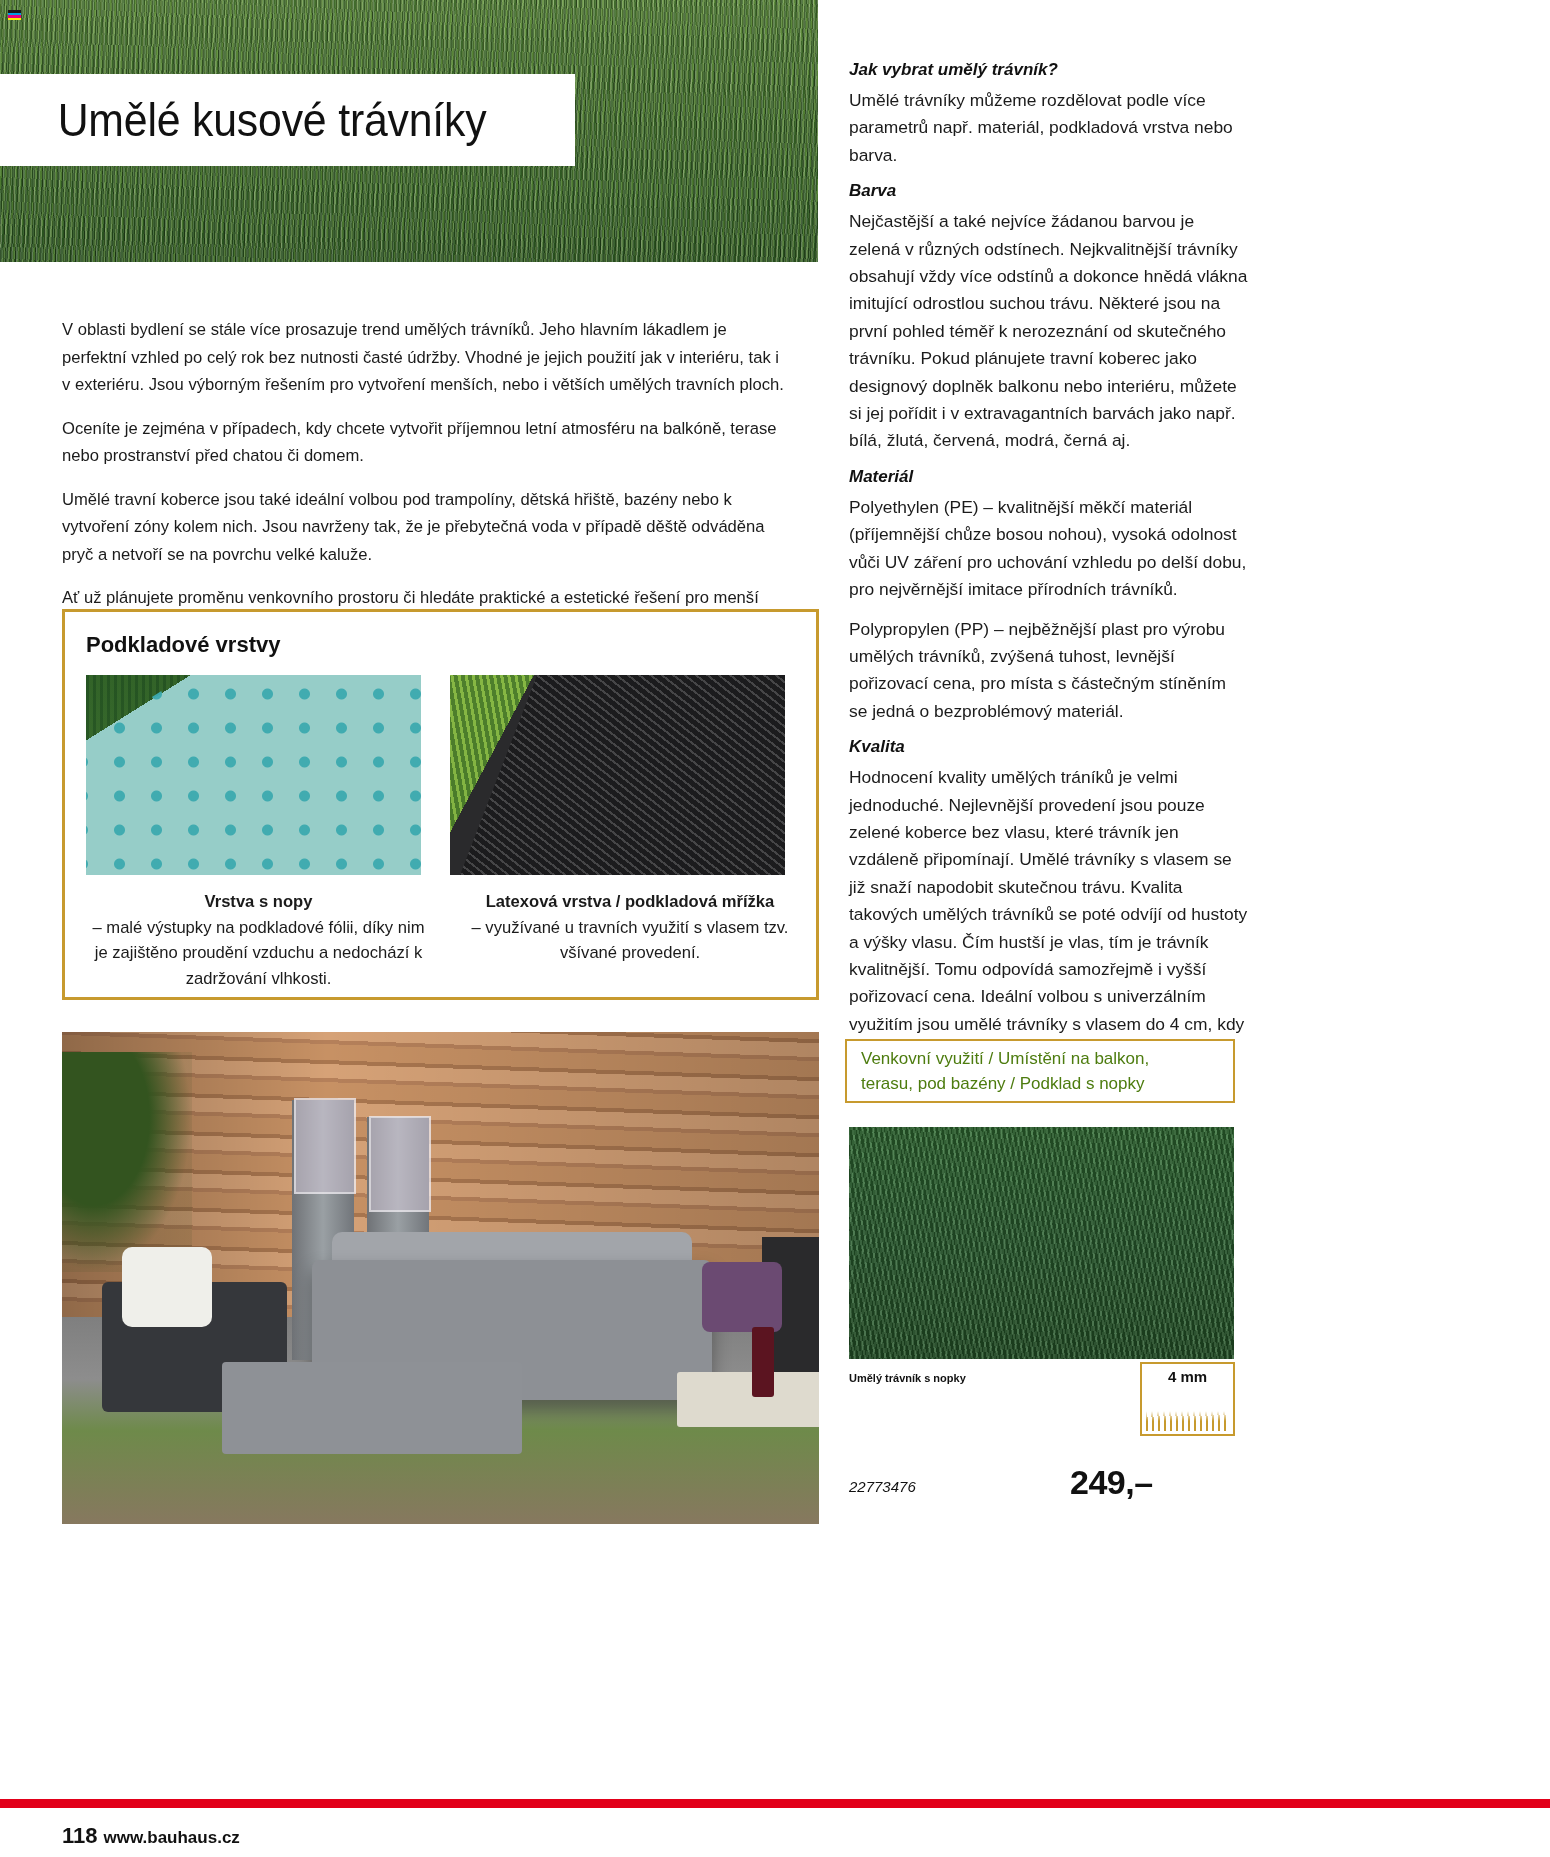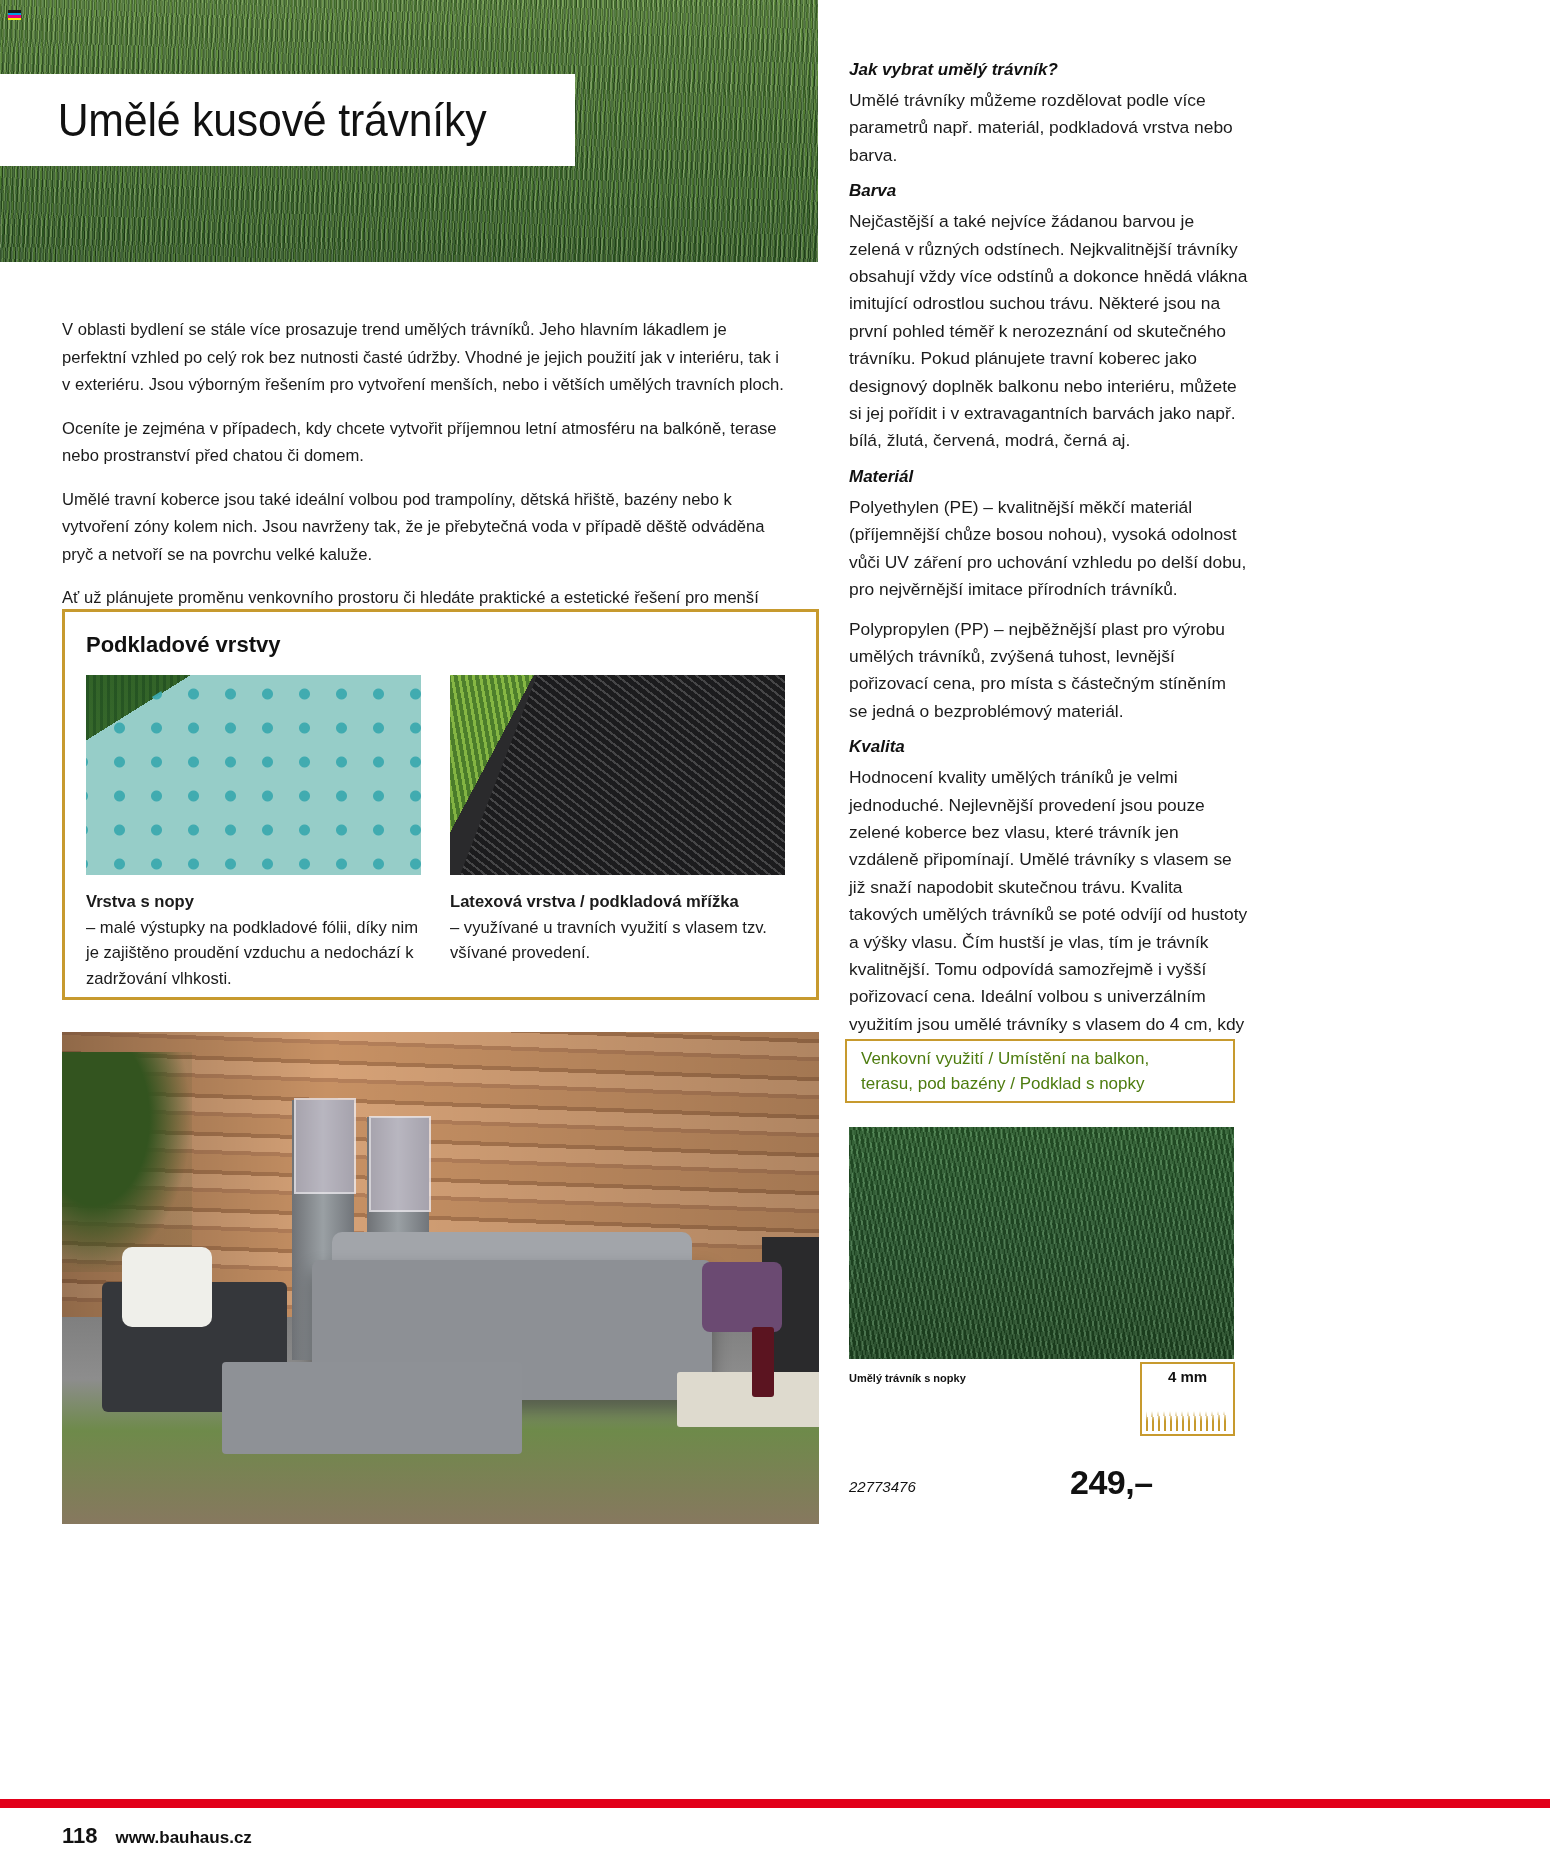--- a/index.html
+++ b/index.html
@@ -83,21 +83,21 @@
         rgba(0,0,0,0) 0 19%,
         rgba(42,42,44,1) 19% 100%),
       repeating-linear-gradient(80deg, rgba(140,190,70,.8) 0 3px, rgba(70,120,40,.8) 3px 7px),
       linear-gradient(180deg,#6f9c3c,#4f7a2c);
   }
   .latex-img::after{
     content:"";position:absolute;inset:0;
     background:repeating-linear-gradient(38deg, rgba(255,255,255,.13) 0 2px, rgba(0,0,0,.35) 2px 7px);
     clip-path:polygon(26% 0,100% 0,100% 100%,3% 100%);
   }
-  .ul-cap{position:absolute;top:277px;width:345px;font-size:16.6px;line-height:25.5px;color:#1b1b1b;}
+  .ul-cap{position:absolute;top:277px;width:345px;font-size:16.6px;line-height:25.5px;color:#1b1b1b;text-align:center;}
   .ul-cap.a{left:21px;}
   .ul-cap.b{left:385px;width:360px;}
   .ul-cap b{font-weight:bold;}
 
   
   .big-photo{
     position:absolute;left:62px;top:1032px;width:757px;height:492px;overflow:hidden;
     background:linear-gradient(180deg,#b98a5c 0%,#c59a6b 45%,#9a9a9a 70%,#6f8a4e 100%);
   }
   .bp-wood{
@@ -169,21 +169,21 @@
   
   .footer-bar{
     position:absolute;left:0;bottom:49px;width:1550px;height:9px;
     background:#e2001a;
   }
   .footer-bar::after{
     content:"";position:absolute;right:0;top:-9px;width:640px;height:9px;background:#ffffff;
     clip-path:polygon(0 100%, 100% 0, 100% 100%);
   }
   .footer{
-    position:absolute;left:62px;bottom:8px;display:flex;align-items:baseline;gap:18px;
+    position:absolute;left:62px;bottom:8px;display:flex;align-items:baseline;gap:6px;
   }
   .pg-num{font-size:22px;font-weight:bold;color:#111;}
   .pg-url{font-size:17px;color:#111;font-weight:bold;}
 </style>
 </head>
 <body>
 
 <div class="page">
 
   <div class="hero">

